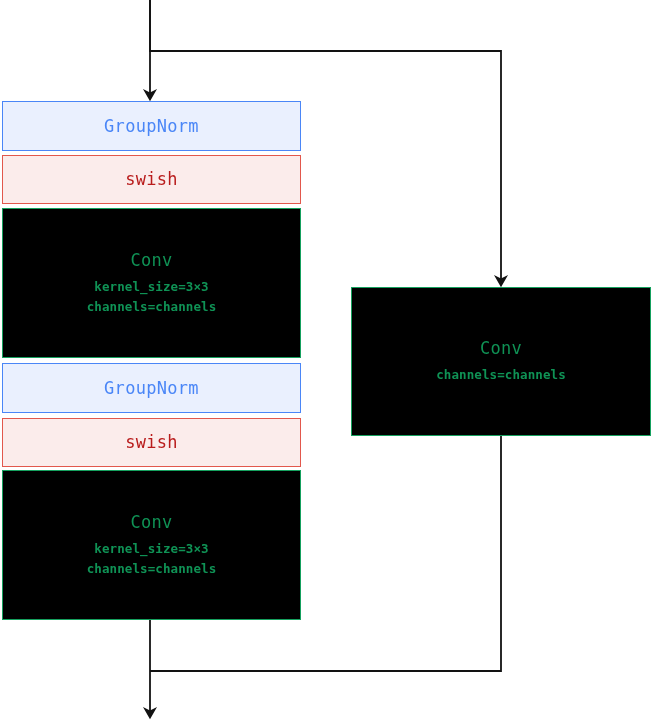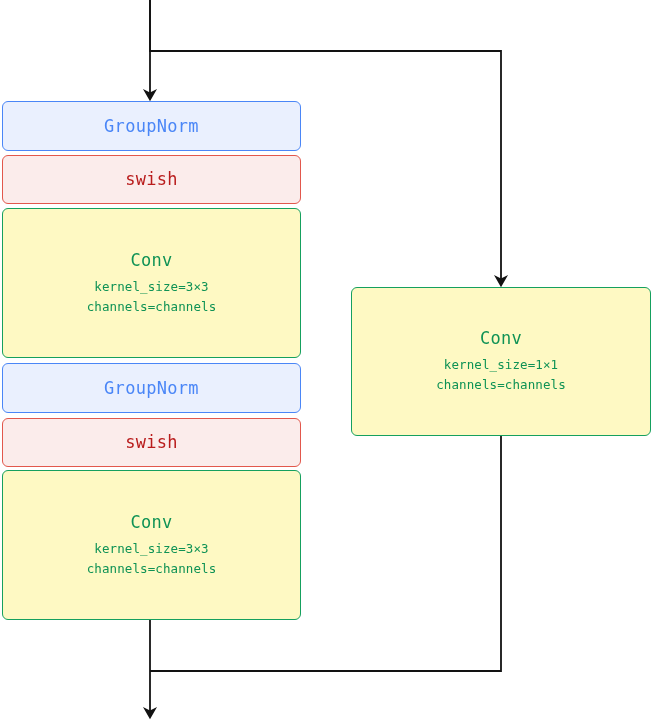--- a/index.html
+++ b/index.html
@@ -27,47 +27,47 @@
   }
   .node {
     position: absolute;
     box-sizing: border-box;
     display: flex;
     flex-direction: column;
     align-items: center;
     justify-content: center;
     text-align: center;
     font-family: "DejaVu Sans Mono", "Liberation Mono", monospace;
-    border-radius: 6px;
   }
   .node .title {
     font-size: 17px;
     line-height: 1.35;
     letter-spacing: 0.3px;
   }
   .node .sub {
     font-size: 12.5px;
     line-height: 1.62;
     letter-spacing: 0.1px;
+    font-weight: bold;
   }
   
   .node.norm {
     background: #eaf0fe;
     border: 1.4px solid #4a86f7;
     color: #4a86f7;
   }
   
   .node.act {
     background: #fbeceb;
     border: 1.4px solid #e2574c;
     color: #b91c1c;
   }
   
   .node.conv {
-    background: #fef9c3;
+    background: #000000;
     border: 1.6px solid #15a05e;
     color: #0f9255;
   }
   .node.conv .title {
     margin-bottom: 5px;
   }
 </style>
 </head>
 <body>
 
@@ -111,17 +111,16 @@
   </div>
 
   <div class="node conv" style="left:2px; top:470px; width:299px; height:150px;">
     <div class="title">Conv</div>
     <div class="sub">kernel_size=3×3</div>
     <div class="sub">channels=channels</div>
   </div>
 
   <div class="node conv" style="left:351px; top:287px; width:300px; height:149px;">
     <div class="title">Conv</div>
-    <div class="sub">kernel_size=1×1</div>
     <div class="sub">channels=channels</div>
   </div>
 
 </div>
 
 </body></html>

